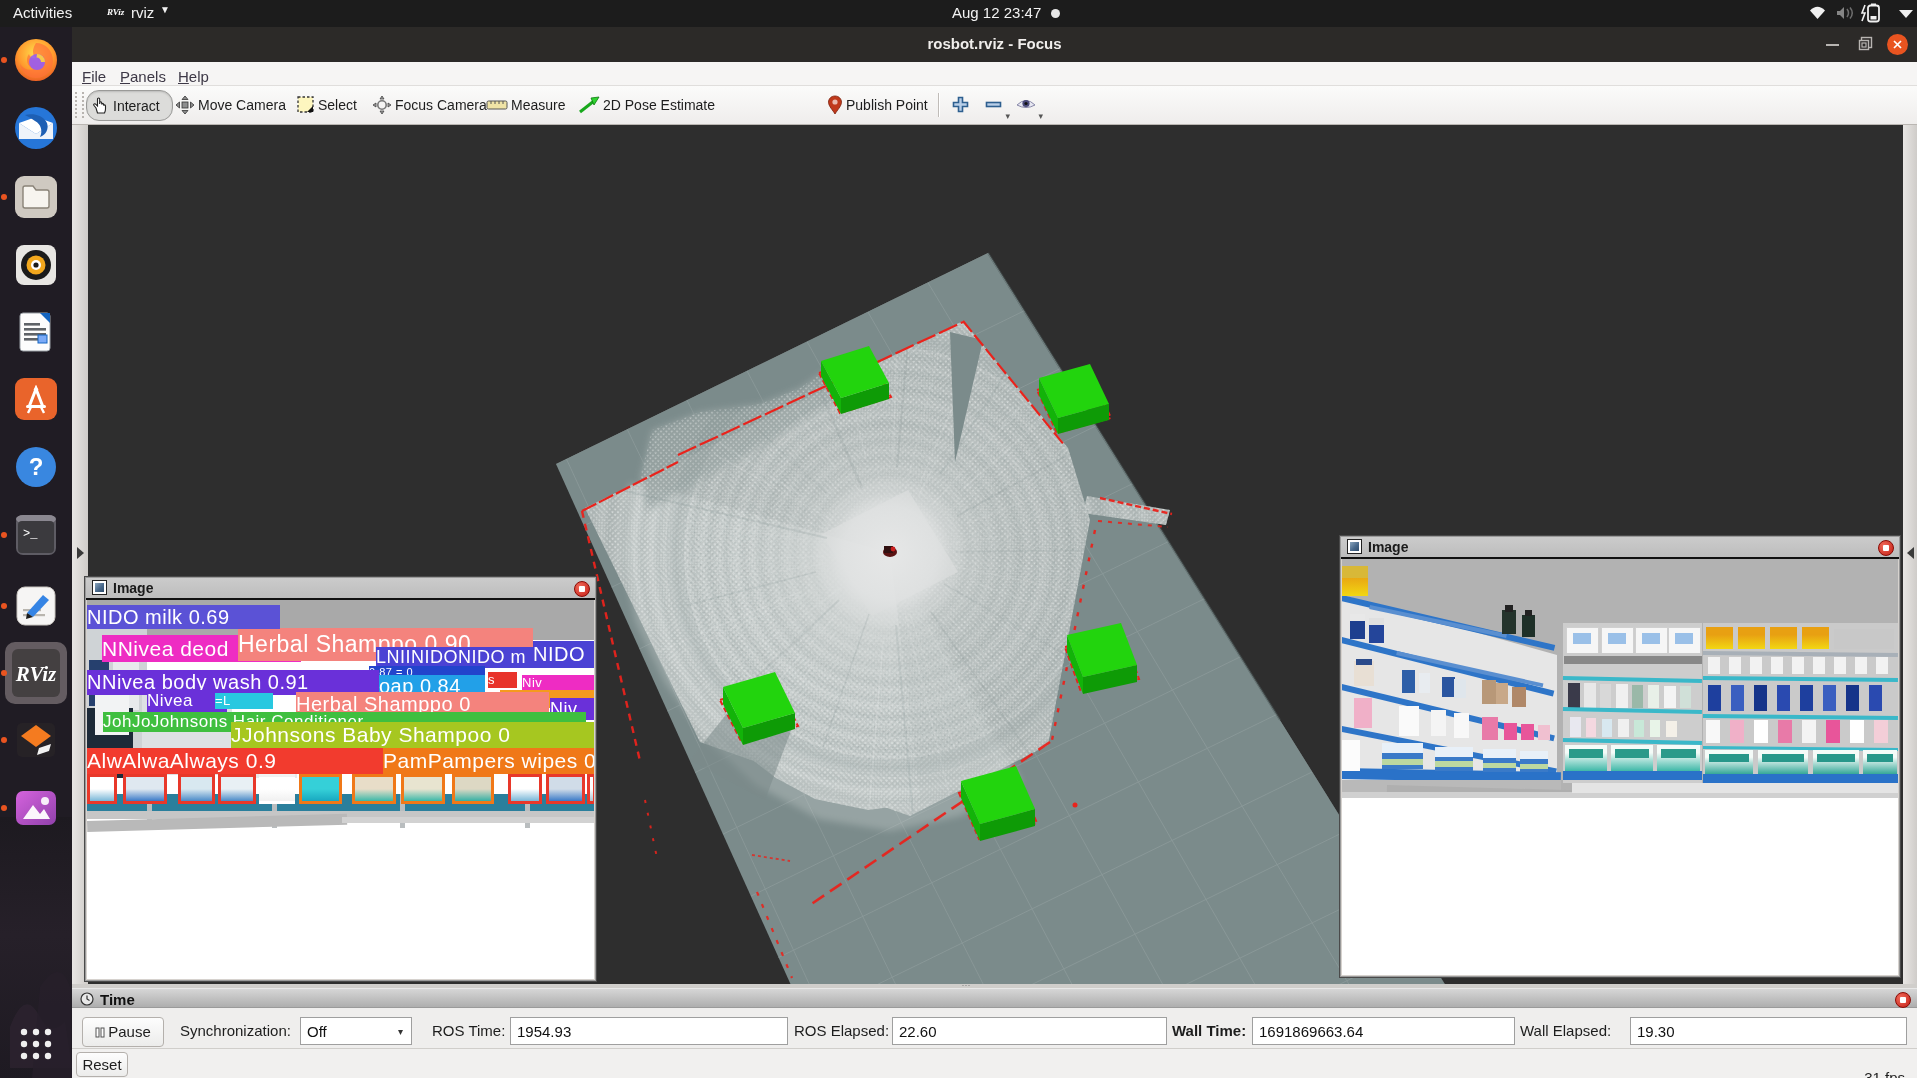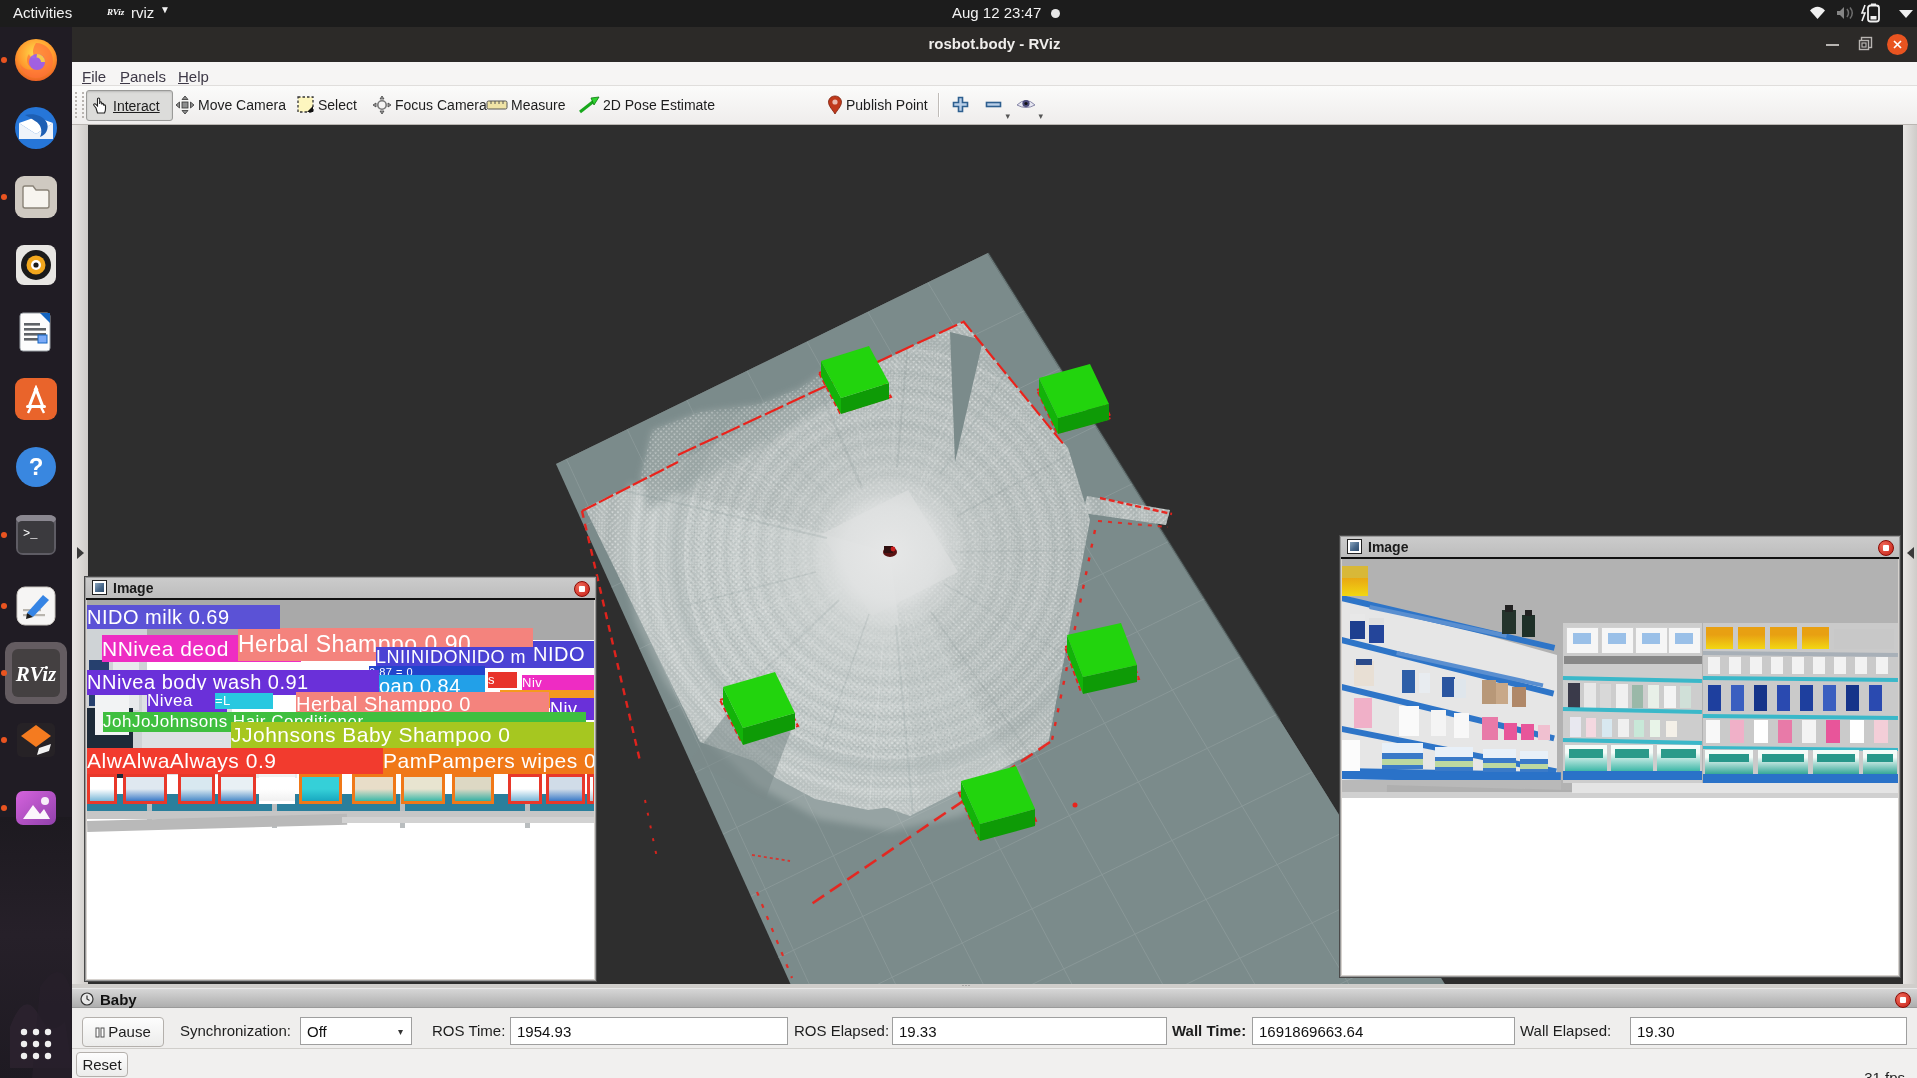--- a/index.html
+++ b/index.html
@@ -5,21 +5,21 @@
 .topbar{position:absolute;left:0;top:0;width:1917px;height:27px;background:#1c1c1c;color:#f2f2f2;font-size:15px;}
 .dock{position:absolute;left:0;top:27px;width:72px;height:1051px;background:#201c24;}
 .dkic{position:absolute;left:13px;width:46px;height:46px;}
 .dkdot{position:absolute;left:1px;width:6px;height:6px;border-radius:50%;background:#e95420;}
 .titlebar{position:absolute;left:72px;top:27px;width:1845px;height:35px;background:#2c2a28;color:#f0eeec;}
 .menubar{position:absolute;left:72px;top:62px;width:1845px;height:24px;background:#f6f5f4;color:#3d3846;font-size:15px;border-bottom:1px solid #e0dedc;box-sizing:border-box;}
 .menubar span{display:inline-block;margin-top:3px;}
 .toolbar{position:absolute;left:72px;top:86px;width:1845px;height:39px;background:linear-gradient(180deg,#fbfbfa,#efedec);border-bottom:1px solid #bab6b2;box-sizing:border-box;}
 .tbhandle{position:absolute;left:3px;top:6px;width:5px;height:26px;border-left:2px dotted #b8b4b0;border-right:2px dotted #b8b4b0;}
 .tbtn{position:absolute;top:4px;display:flex;align-items:center;height:29px;font-size:14px;color:#1d1d1d;white-space:nowrap;}
-.tbtn.pressed{background:#dcdcda;border:1px solid #9a9a98;border-radius:3px;box-shadow:inset 0 1px 2px rgba(0,0,0,0.15);text-decoration:underline;}
+.tbtn.pressed{background:#dcdcda;border:1px solid #9a9a98;border-radius:13px;box-shadow:inset 0 1px 2px rgba(0,0,0,0.15);}
 .tbi{display:inline-flex;margin-right:3px;}
 .tbsep{position:absolute;top:7px;width:1px;height:24px;background:#c0bcb8;border-right:1px solid #fff;}
 .tsq{position:absolute;top:6px;width:24px;height:24px;display:flex;align-items:center;justify-content:center;}
 .dd{position:absolute;right:-5px;bottom:-5px;font-size:9px;color:#555;}
 .viewport{position:absolute;left:88px;top:125px;width:1815px;height:863px;background:#2e2e2e;}
 .sidestrip{position:absolute;top:125px;width:16px;height:863px;background:linear-gradient(90deg,#e8e6e4,#cfccc9);}
 .ipanel{position:absolute;border:1px solid #9a9a9a;background:#d6d2ce;box-shadow:0 0 0 1px #4a4a4a;}
 .ipbar{position:relative;height:20px;background:linear-gradient(180deg,#cbcbcb,#bdbdbd);border-bottom:2px solid #111;}
 .ipico{position:absolute;left:6px;top:2px;width:13px;height:13px;background:linear-gradient(135deg,#8aa5bd 15%,#47678a 55%,#24405c);border:1px solid #222;box-shadow:inset 0 0 0 2px #fff;}
 .iptxt{position:absolute;left:27px;top:2px;font-size:14px;font-weight:bold;color:#1a1a1a;}
@@ -162,21 +162,21 @@
         <circle cx="35" cy="11" r="3.2" fill="#f0f0f0"></circle>
         <circle cx="11" cy="23" r="3.2" fill="#f0f0f0"></circle>
         <circle cx="23" cy="23" r="3.2" fill="#f0f0f0"></circle>
         <circle cx="35" cy="23" r="3.2" fill="#f0f0f0"></circle>
         <circle cx="11" cy="35" r="3.2" fill="#f0f0f0"></circle>
         <circle cx="23" cy="35" r="3.2" fill="#f0f0f0"></circle>
         <circle cx="35" cy="35" r="3.2" fill="#f0f0f0"></circle>
       </svg></div>
   </div>
 <div class="titlebar">
-    <span style="position:absolute;left:50%;top:8px;transform:translateX(-50%);font-size:15px;font-weight:bold;">rosbot.body - RViz</span>
+    <span style="position:absolute;left:50%;top:8px;transform:translateX(-50%);font-size:15px;font-weight:bold;">rosbot.rviz - Focus</span>
     <span style="position:absolute;left:1754px;top:17px;width:13px;height:2px;background:#b8b5b2;"></span>
     <svg style="position:absolute;left:1786px;top:9px;" width="15" height="15" viewBox="0 0 15 15">
       <rect x="3.5" y="1.5" width="10" height="10" fill="none" stroke="#b8b5b2" stroke-width="1.4"></rect>
       <rect x="1.5" y="4.5" width="9" height="9" fill="#2c2a28" stroke="#b8b5b2" stroke-width="1.4"></rect>
       <rect x="4" y="7" width="4" height="4" fill="none" stroke="#b8b5b2" stroke-width="1.2"></rect>
     </svg>
     <span style="position:absolute;left:1815px;top:7px;width:21px;height:21px;border-radius:50%;background:#e95420;"></span>
     <svg style="position:absolute;left:1819px;top:11px;" width="13" height="13" viewBox="0 0 13 13">
       <path d="M3 3 L10 10 M10 3 L3 10" stroke="#fff" stroke-width="1.7"></path>
     </svg>
@@ -671,34 +671,34 @@
     </div>
   </div>
 <div style="position:absolute;left:72px;top:984px;width:1845px;height:4px;background:#d0cecb;"></div>
 <div style="position:absolute;left:955px;top:984px;width:22px;height:4px;color:#7a7a7a;font-size:9px;line-height:3px;text-align:center;">···</div>
 <div class="timepanel">
     <div class="tphead">
       <svg style="position:absolute;left:8px;top:3px;" width="14" height="14" viewBox="0 0 14 14">
         <circle cx="7" cy="7" r="6" fill="#e8e8e8" stroke="#333" stroke-width="1.2"></circle>
         <path d="M7 3.5 V7 L9.5 8.5" stroke="#333" stroke-width="1.2" fill="none"></path>
       </svg>
-      <span style="position:absolute;left:28px;top:2px;">Baby</span>
+      <span style="position:absolute;left:28px;top:2px;">Time</span>
       <span class="ipclose" style="right:6px;top:3px;"></span>
     </div>
     <div class="tpbody">
       <div class="btn" style="left:10px;top:9px;width:80px;height:28px;line-height:28px;"><svg width="10" height="11" viewBox="0 0 10 11" style="vertical-align:-1px;margin-right:3px;">
           <rect x="1" y="1" width="3" height="9" fill="#fff" stroke="#555"></rect>
           <rect x="6" y="1" width="3" height="9" fill="#fff" stroke="#555"></rect>
         </svg>Pause</div>
       <span class="flabel" style="left:108px;">Synchronization:</span>
       <div class="field" style="left:228px;width:112px;background:#fff;">Off<span style="position:absolute;right:8px;top:0;font-size:10px;color:#333;">▾</span></div>
       <span class="flabel" style="left:360px;">ROS Time:</span>
       <div class="field" style="left:438px;width:278px;">1954.93</div>
       <span class="flabel" style="left:722px;">ROS Elapsed:</span>
-      <div class="field" style="left:820px;width:275px;">19.33</div>
+      <div class="field" style="left:820px;width:275px;">22.60</div>
       <span class="flabel" style="left:1100px;font-weight:bold;">Wall Time:</span>
       <div class="field" style="left:1180px;width:263px;">1691869663.64</div>
       <span class="flabel" style="left:1448px;">Wall Elapsed:</span>
       <div class="field" style="left:1558px;width:277px;">19.30</div>
     </div>
   </div>
 <div class="statusbar">
     <div class="btn" style="left:4px;top:3px;width:50px;height:23px;line-height:23px;">Reset</div>
     <span style="position:absolute;right:12px;top:20px;">31 fps</span>
   </div>

